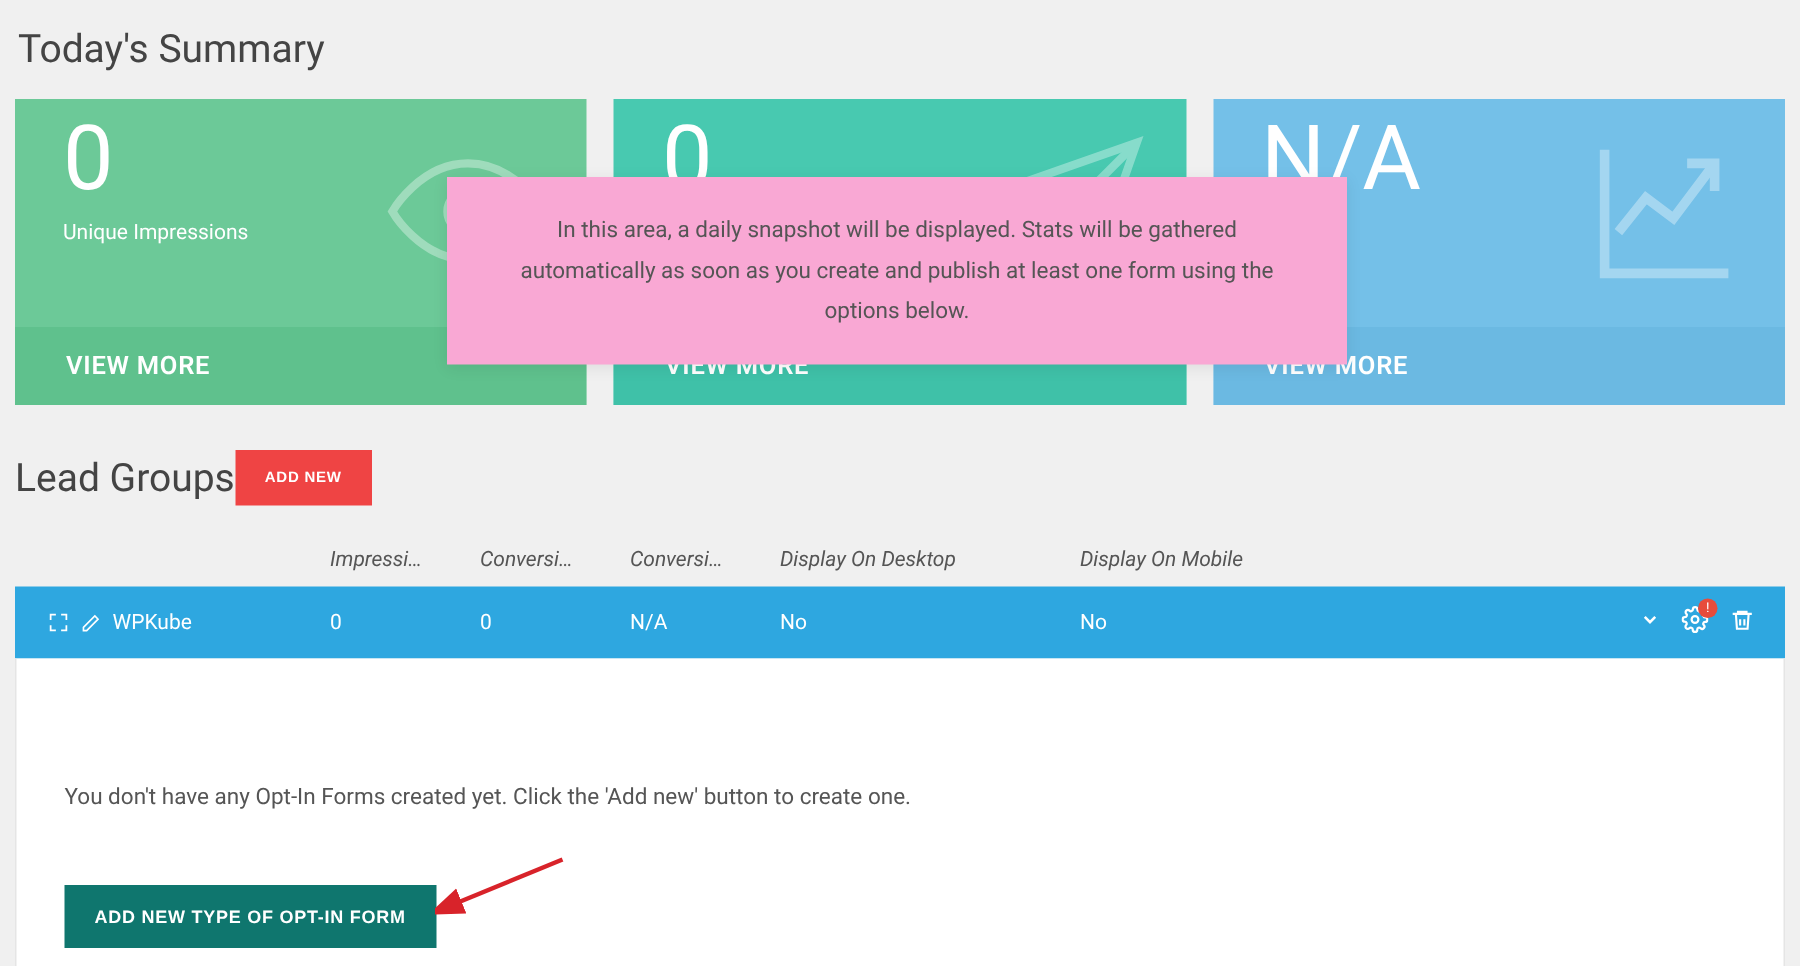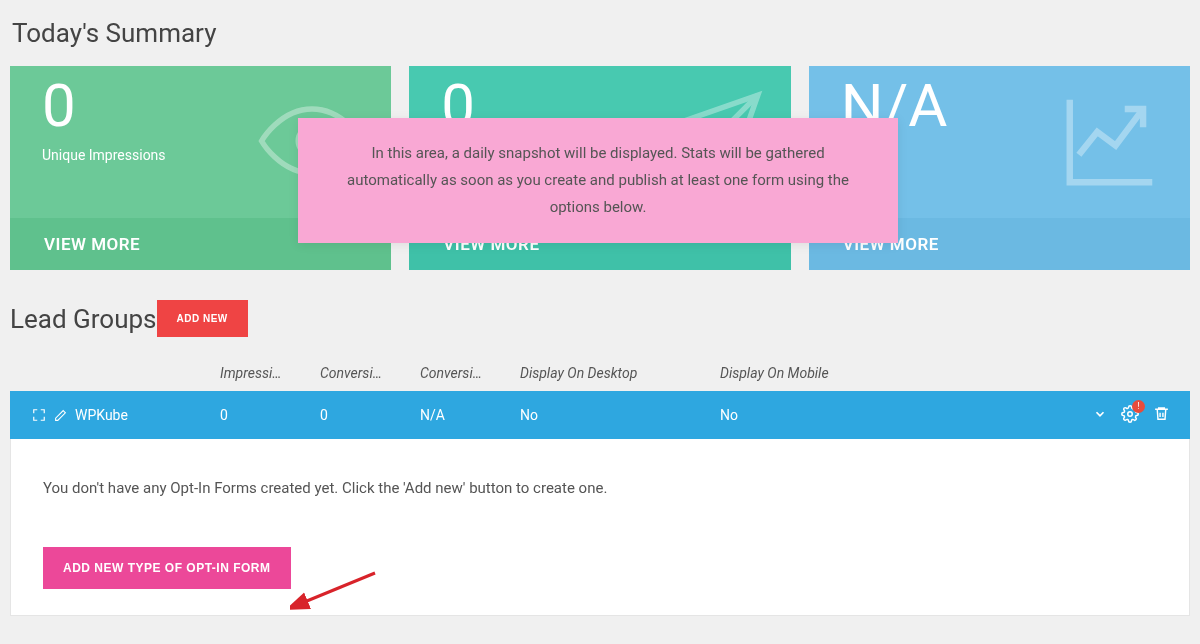--- a/index.html
+++ b/index.html
@@ -134,23 +134,23 @@
     border-radius:50%;
     display:flex; align-items:center; justify-content:center;
     font-size:9px; color:#fff;
   }
   .panel {
     background:#fff;
     border:1px solid #e5e5e5;
     border-top:none;
     padding: 40px 32px 26px 32px;
   }
-  .panel p { color:#555; font-size:15px; margin-bottom: 50px; }
+  .panel p { color:#555; font-size:15px; margin-bottom: 50px; margin-top: 43px; }
   .btn2 {
-    background:#ec4899;
+    background:#0f766e;
     color:#fff;
     border:none;
     padding: 14px 20px;
     font-size: 12px;
     font-weight:600;
     letter-spacing:.5px;
   }
   .arrow {
     position:absolute;
     left: 290px;

